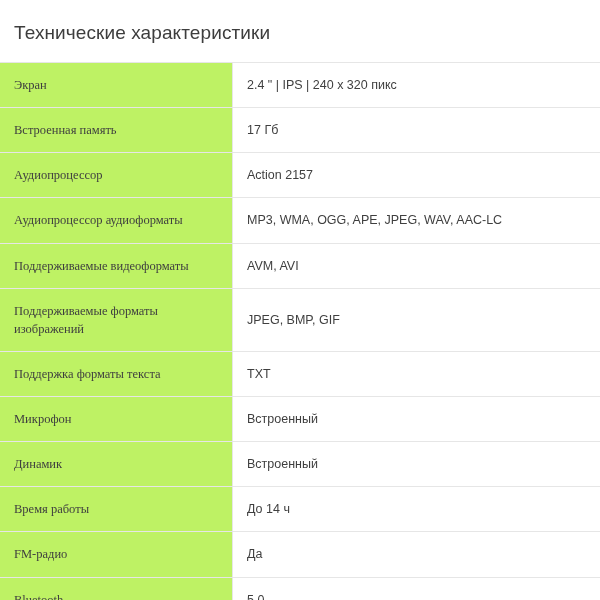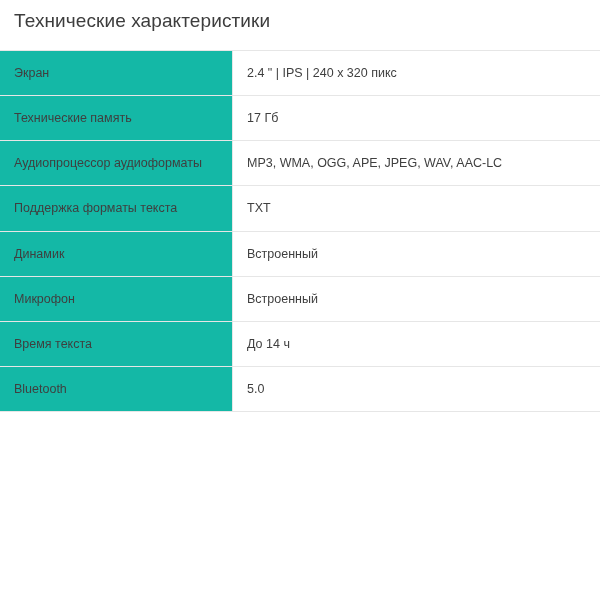--- a/index.html
+++ b/index.html
@@ -18,43 +18,44 @@
     width: 600px;
     height: 600px;
     box-sizing: border-box;
     background: #ffffff;
     position: relative;
   }
   .page-title {
     font-size: 19px;
     font-weight: 400;
     color: #3d3d3d;
-    padding: 10px 0 18px 14px;
+    padding: 22px 0 18px 14px;
     letter-spacing: 0.1px;
   }
   table.spec-table {
     width: 100%;
     border-collapse: collapse;
     table-layout: fixed;
   }
   table.spec-table tr {
     border-top: 1px solid #e6e6e6;
   }
   table.spec-table td {
     vertical-align: middle;
     font-size: 12.5px;
     color: #3f3f3f;
     line-height: 1.45;
     padding: 13px 10px 13px 14px;
   }
   td.spec-name {
     width: 208px;
-    background: #14b8a6;
+    background: #bef264;
     border-right: 1px solid #e6e6e6;
     color: #3f3f3f;
+    font-family: Liberation Serif, serif;
   }
   td.spec-value {
     background: #ffffff;
     padding-left: 16px;
     color: #3f3f3f;
   }
   table.spec-table tr:last-child td {
     border-bottom: 1px solid #e6e6e6;
   }
 </style>
@@ -63,42 +64,58 @@
 
 <div class="page">
   <div class="page-title">Технические характеристики</div>
   <table class="spec-table">
     <tbody>
         <tr>
           <td class="spec-name">Экран</td>
           <td class="spec-value">2.4 " | IPS | 240 x 320 пикс</td>
         </tr>
         <tr>
-          <td class="spec-name">Технические память</td>
+          <td class="spec-name">Встроенная память</td>
           <td class="spec-value">17 Гб</td>
+        </tr>
+        <tr>
+          <td class="spec-name">Аудиопроцессор</td>
+          <td class="spec-value">Action 2157</td>
         </tr>
         <tr>
           <td class="spec-name">Аудиопроцессор аудиоформаты</td>
           <td class="spec-value">MP3, WMA, OGG, APE, JPEG, WAV, AAC-LC</td>
         </tr>
         <tr>
+          <td class="spec-name">Поддерживаемые видеоформаты</td>
+          <td class="spec-value">AVM, AVI</td>
+        </tr>
+        <tr>
+          <td class="spec-name">Поддерживаемые форматы изображений</td>
+          <td class="spec-value">JPEG, BMP, GIF</td>
+        </tr>
+        <tr>
           <td class="spec-name">Поддержка форматы текста</td>
           <td class="spec-value">TXT</td>
+        </tr>
+        <tr>
+          <td class="spec-name">Микрофон</td>
+          <td class="spec-value">Встроенный</td>
         </tr>
         <tr>
           <td class="spec-name">Динамик</td>
           <td class="spec-value">Встроенный</td>
         </tr>
         <tr>
-          <td class="spec-name">Микрофон</td>
-          <td class="spec-value">Встроенный</td>
+          <td class="spec-name">Время работы</td>
+          <td class="spec-value">До 14 ч</td>
         </tr>
         <tr>
-          <td class="spec-name">Время текста</td>
-          <td class="spec-value">До 14 ч</td>
+          <td class="spec-name">FM-радио</td>
+          <td class="spec-value">Да</td>
         </tr>
         <tr>
           <td class="spec-name">Bluetooth</td>
           <td class="spec-value">5.0</td>
         </tr>
       </tbody>
   </table>
 </div>
 
 </body></html>

